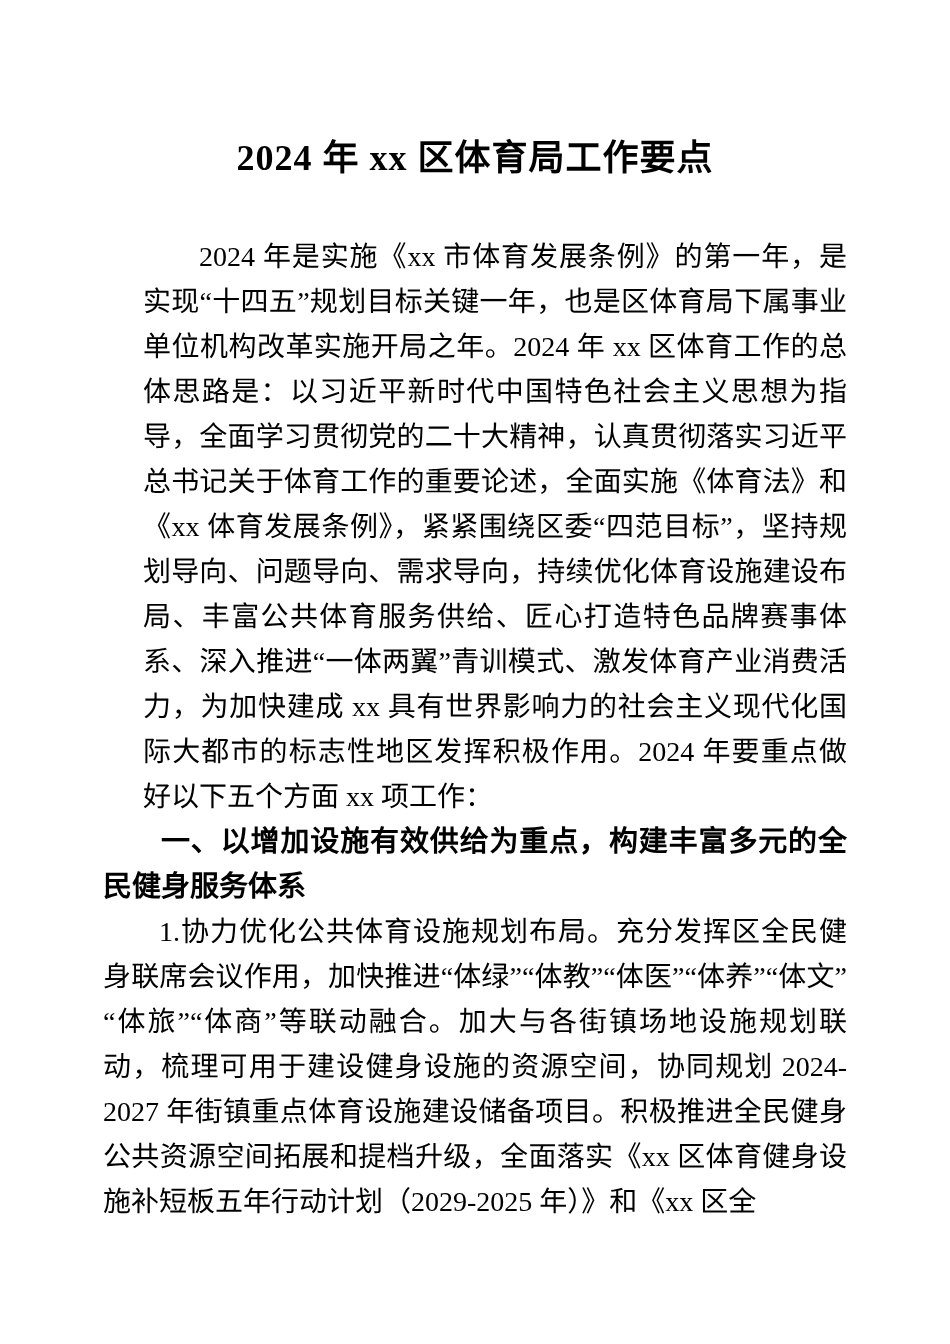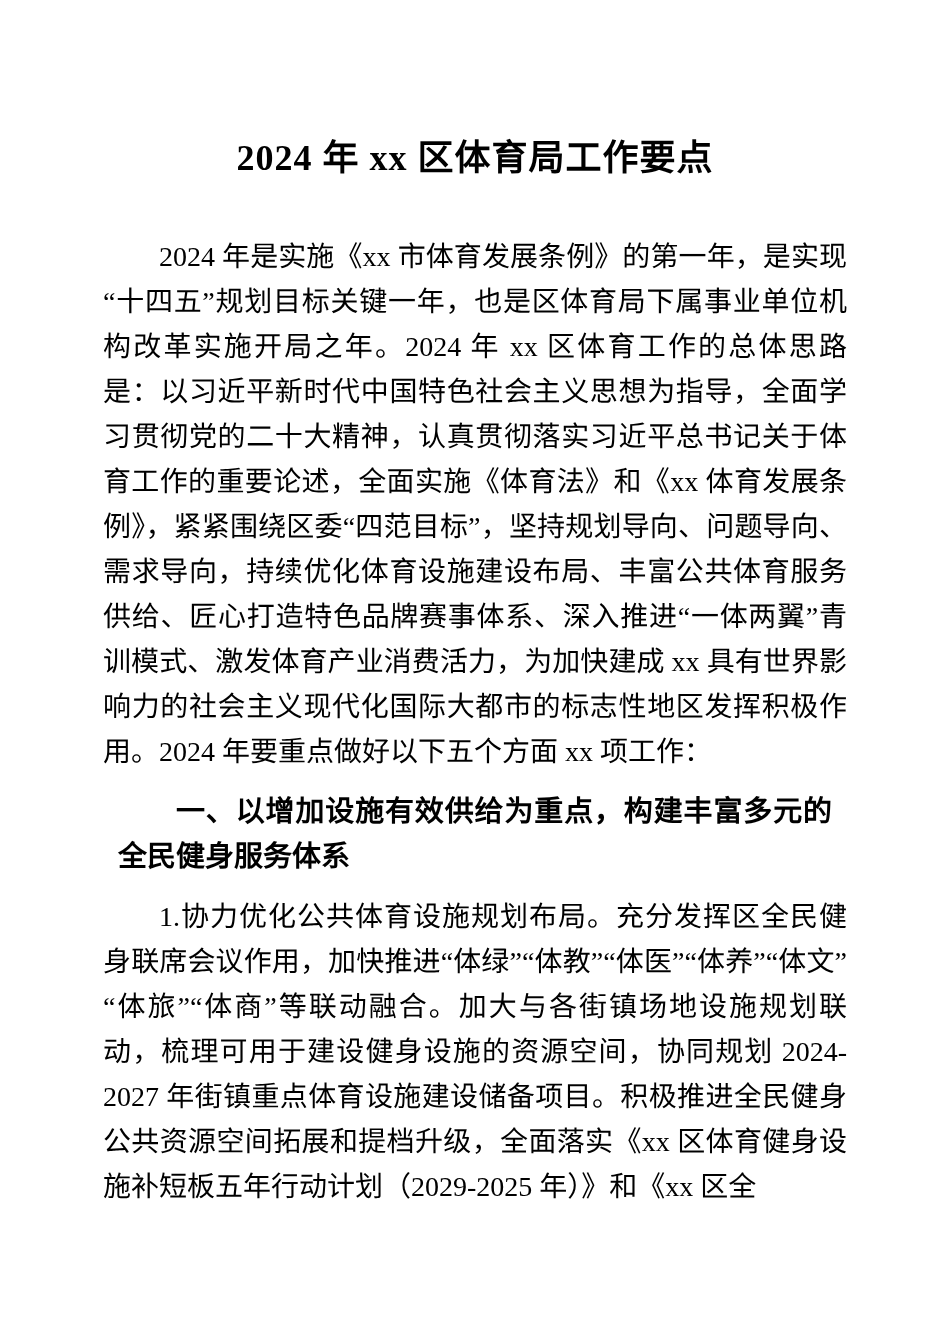--- a/index.html
+++ b/index.html
@@ -36,23 +36,24 @@
     font-size: 28px;
     line-height: 45px;
     text-align: justify;
     text-justify: inter-ideograph;
     text-indent: 2em;
     font-weight: normal;
     font-family: "Liberation Serif", "DejaVu Serif", serif;
   }
   .body-para.first {
     margin-top: 54px;
+    margin-left: 40px;
   }
   .section-heading {
-    margin: 15px;
+    margin: 0;
     font-size: 29px;
     line-height: 45px;
     font-weight: bold;
     text-align: justify;
     text-justify: inter-ideograph;
     text-indent: 2em;
     font-family: "Liberation Sans", "DejaVu Sans", sans-serif;
   }
 </style>
 </head>

